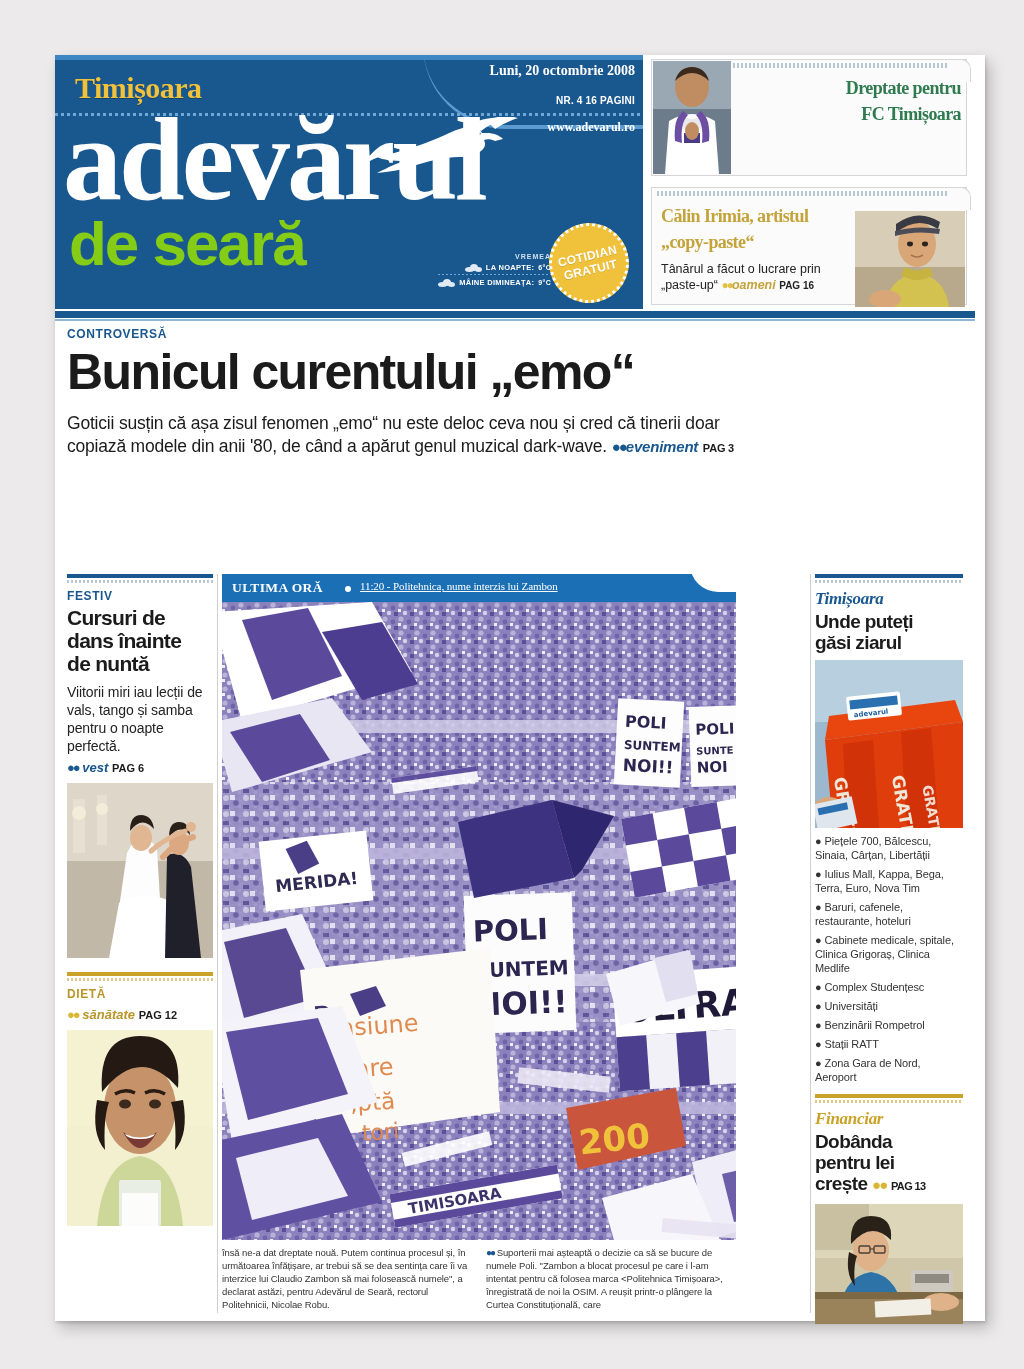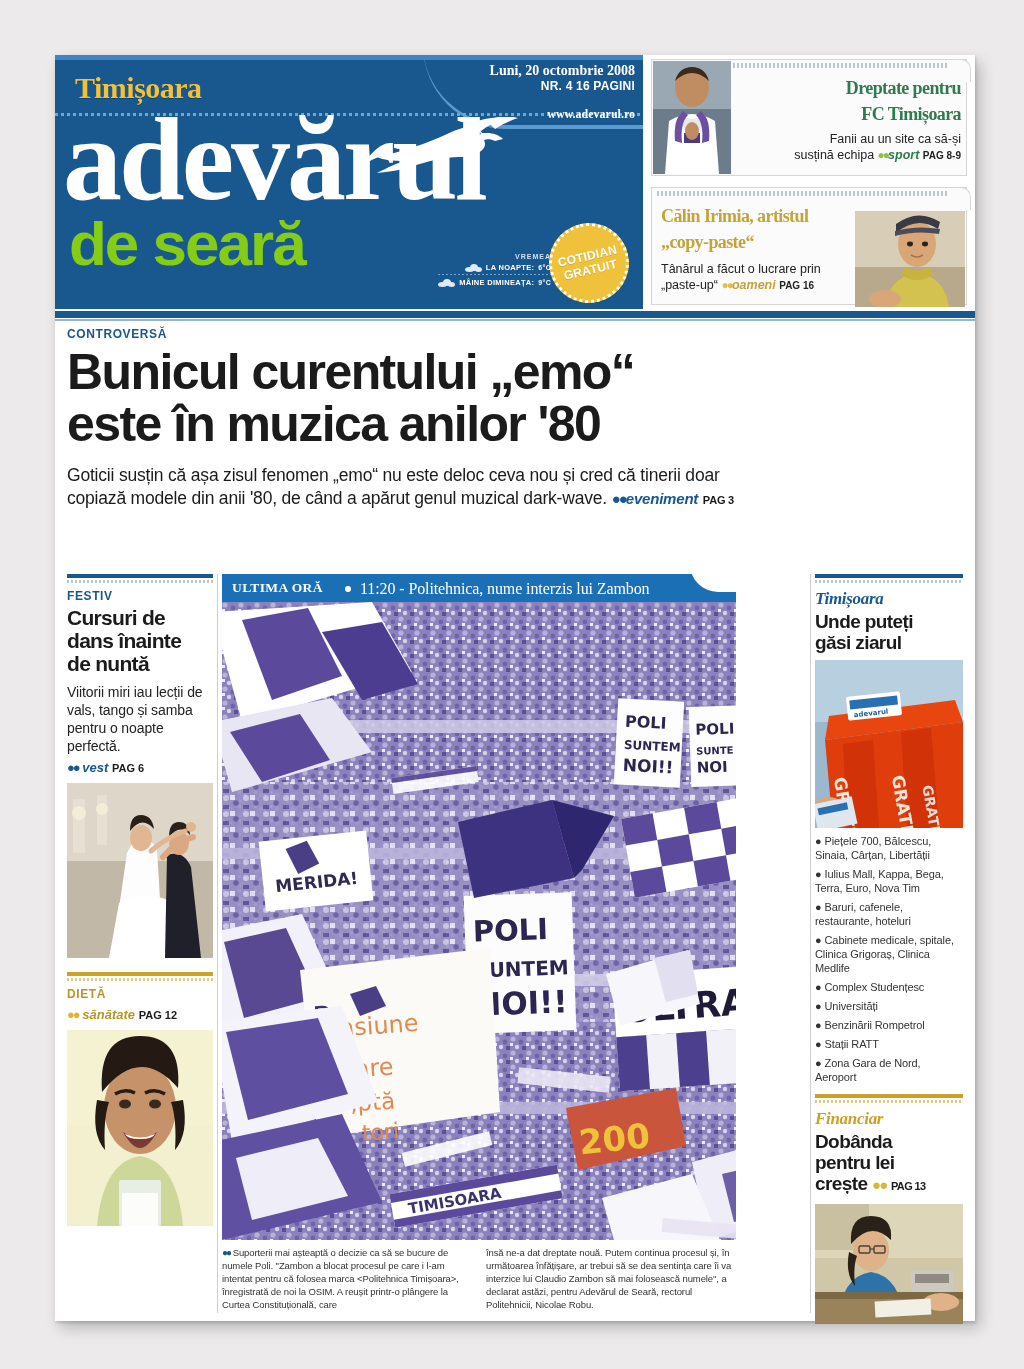--- a/index.html
+++ b/index.html
@@ -10,20 +10,21 @@
     overflow:hidden;
     position:relative;
   }
   
   #page{
     position:absolute;
     left:55px; top:55px;
     width:920px; height:1266px;
     background:#ffffff;
     box-shadow: 5px 7px 14px rgba(0,0,0,.22), 1px 2px 3px rgba(0,0,0,.15);
+    padding-left: 10px;
   }
   
   .masthead{
     position:absolute; left:0; top:0; width:588px; height:254px;
     background:#19578f;
     overflow:hidden;
   }
   .masthead:before{
     content:""; position:absolute; left:0; top:0; width:100%; height:5px;
     background:#3c86c4;
@@ -76,21 +77,21 @@
     color:#ffffff; font-weight:bold; font-size:12px;
     display:flex;flex-direction:column;align-items:center;justify-content:center;
     transform:rotate(-13deg); line-height:14px; letter-spacing:.3px;
     text-shadow:0 1px 0 rgba(0,0,0,.12);
   }
   
   .datebox{
     position:absolute; left:380px; top:8px; width:200px; text-align:right; color:#fff;
   }
   .date-main{ font-family:"Liberation Serif",serif; font-size:14px; font-weight:bold; }
-  .date-nr{ font-size:12px; font-weight:bold; margin-top:0; letter-spacing:.2px;}
+  .date-nr{ font-size:10px; font-weight:bold; margin-top:16px; letter-spacing:.2px;}
   .web{ font-family:"Liberation Serif",serif;font-size:12px;font-weight:bold;margin-top:14px;}
 
   
   .promos{ position:absolute; left:592px; top:0; width:328px; height:254px; }
   .promo{ position:relative; width:100%; background:#fff; overflow:hidden; }
   .promo.p1{ height:125px; border-bottom:3px solid #ffffff; }
   .promo.p2{ height:126px; }
   .promo .frame{
     position:absolute; inset:4px 8px 4px 4px; border:1px solid #d6d6d6;
     background:#fbfbfb;
@@ -181,22 +182,22 @@
   .ultima:before{
     content:""; position:absolute; right:-18px; top:-16px; width:64px;height:34px;
     background:#ffffff; border-radius:0 0 0 28px;
   }
   .ult-label{
     position:absolute;left:10px;top:6px;color:#fff;font-weight:bold;font-size:13.5px;
     font-family:"Liberation Serif",serif;letter-spacing:.4px;
   }
   .ult-bullet{position:absolute;left:123px;top:12px;width:6px;height:6px;border-radius:50%;background:#fff;}
   .ult-text{
-    position:absolute;left:138px;top:6px;color:#fff;font-size:16px;
-    font-family:"Liberation Serif",serif;letter-spacing:-.1px;
+    position:absolute;left:138px;top:6px;color:#fff;font-size:11px;
+    font-family:"Liberation Serif",serif;letter-spacing:-.1px;text-decoration:underline;
   }
   .mainphoto{ position:relative; height:638px; overflow:hidden; background:#6a5ea8;}
   .cap{ margin-top:6px; display:flex; gap:14px; }
   .cap div{ flex:1; font-size:9.5px;line-height:13px;color:#333;letter-spacing:-.1px;}
   .cap-dots{ color:#19578f;letter-spacing:-2px;font-size:10px;}
 
   
   .rc-kicker{
     font-family:"Liberation Serif",serif;font-style:italic;font-weight:bold;
     font-size:17px;color:#19578f;margin-top:6px;letter-spacing:-.3px;
@@ -282,28 +283,20 @@
           <path d="M30 50 q-10 8 -8 30 l7 2 q-2 -20 6 -28z" fill="#6c4fa3"></path>
           <path d="M48 50 q10 8 8 30 l-7 2 q2 -20 -6 -28z" fill="#6c4fa3"></path>
           <rect x="31" y="72" width="16" height="10" fill="#4b3a86"></rect>
           <ellipse cx="39" cy="70" rx="7" ry="9" fill="#c08d63"></ellipse>
         </svg>
       </div>
       <div class="pr-title">
         <div>Dreptate pentru</div>
         <div>FC Timișoara</div>
       </div>
-      <div class="pr-desc">
-        <div>Fanii au un site ca să-și</div>
-        <div>
-          <span>susțină echipa</span>
-          <span class="tagdots">●●</span><span class="tagword">sport</span>
-          <span class="tagpag">PAG 8-9</span>
-        </div>
-      </div>
     </div>
 
     <div class="promo p2">
       <div class="frame"></div>
       <div class="corner"></div>
       <div class="dots"></div>
       <div class="pr-photo">
         <svg width="110" height="96" viewBox="0 0 110 96">
           <rect width="110" height="96" fill="#d8cdb6"></rect>
           <rect y="56" width="110" height="40" fill="#b8a98c"></rect>
@@ -334,21 +327,20 @@
 
   </div>
 
   <div class="hrule"></div>
   <div class="hrule2"></div>
 
   <div class="lead">
     <div class="kicker">CONTROVERSĂ</div>
     <div class="headline">
       <div>Bunicul curentului „emo“</div>
-      <div>este în muzica anilor '80</div>
     </div>
     <div class="standfirst">
       <div>Goticii susțin că așa zisul fenomen „emo“ nu este deloc ceva nou și cred că tinerii doar</div>
       <div>
         <span>copiază modele din anii '80, de când a apărut genul muzical dark-wave.</span>
         <span class="sf-dots">●●</span><span class="sf-word">eveniment</span>
         <span class="sf-pag">PAG 3</span>
       </div>
     </div>
   </div>
@@ -559,25 +551,25 @@
             <rect x="296" y="470" width="92" height="16" fill="#ece9f5" transform="rotate(6 342 478)"></rect>
             <rect x="180" y="540" width="90" height="14" fill="#ffffff" transform="rotate(-14 225 547)"></rect>
             <rect x="440" y="620" width="90" height="14" fill="#e7e4f2" transform="rotate(5 485 627)"></rect>
           </g>
 
           <rect width="583" height="638" fill="none"></rect>
         </svg>
       </div>
 
       <div class="cap">
+        <div>însă ne-a dat dreptate nouă. Putem continua procesul și, în următoarea înfățișare, ar trebui să se dea sentința care îi va interzice lui Claudio Zambon să mai folosească numele", a declarat astăzi, pentru Adevărul de Seară, rectorul Politehnicii, Nicolae Robu.</div>
         <div>
           <span class="cap-dots">●●</span>
           <span>Suporterii mai așteaptă o decizie ca să se bucure de numele Poli. "Zambon a blocat procesul pe care i l-am intentat pentru că folosea marca &lt;Politehnica Timișoara&gt;, înregistrată de noi la OSIM. A reușit printr-o plângere la Curtea Constituțională, care</span>
         </div>
-        <div>însă ne-a dat dreptate nouă. Putem continua procesul și, în următoarea înfățișare, ar trebui să se dea sentința care îi va interzice lui Claudio Zambon să mai folosească numele", a declarat astăzi, pentru Adevărul de Seară, rectorul Politehnicii, Nicolae Robu.</div>
       </div>
     </div>
 
     <div class="col-right">
 
       <div>
         <div class="rule-blue"></div>
         <div class="rule-dot"></div>
         <div class="rc-kicker">Timișoara</div>
         <div class="rc-title">

